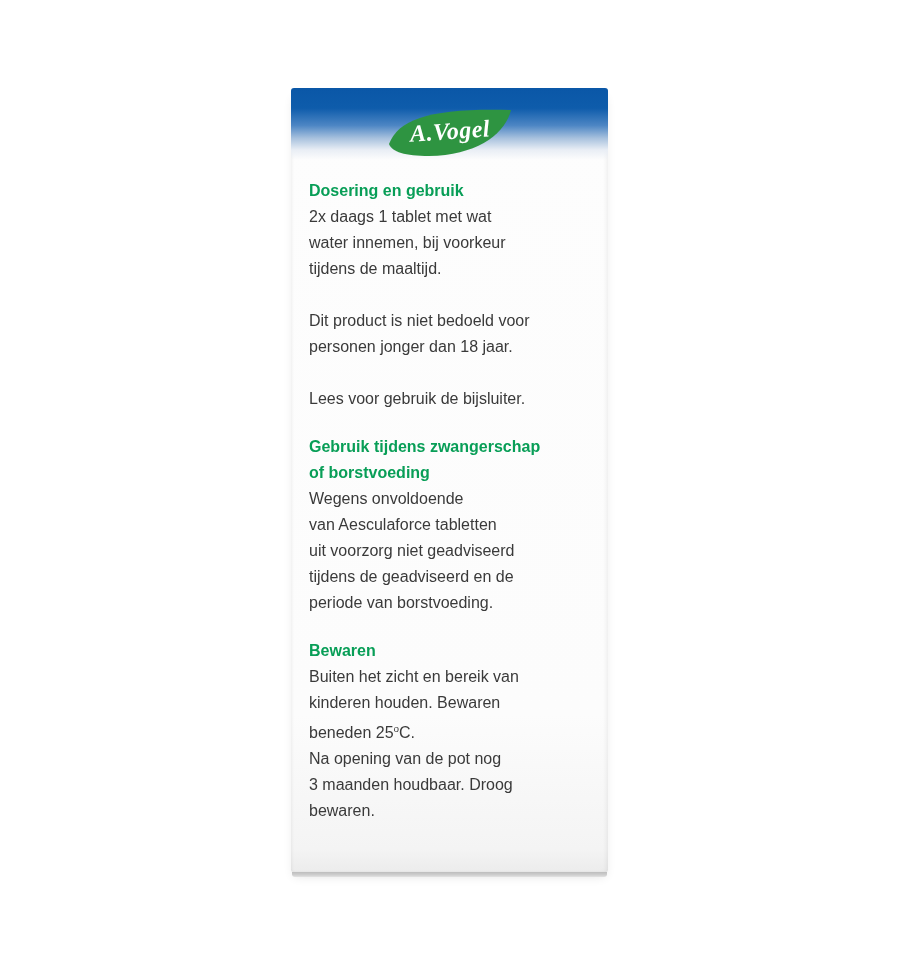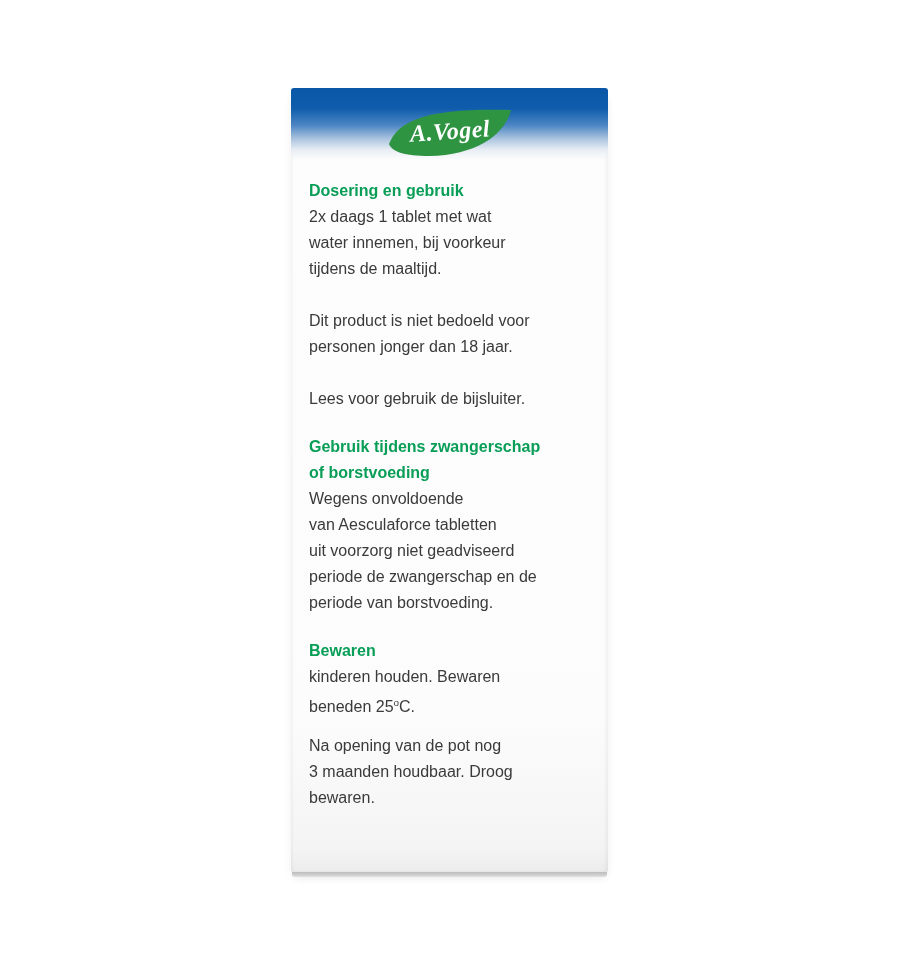--- a/index.html
+++ b/index.html
@@ -63,21 +63,21 @@
     padding:90px 14px 0 18px;
     font-size:16px;line-height:26px;
     color:var(--body-text);
   }
   .section + .section{margin-top:22px;}
   .heading{
     color:var(--heading-green);
     font-weight:bold;
   }
   .para + .para{margin-top:26px;}
-  .para.no-gap{margin-top:13px;}
+  .para.no-gap{margin-top:0;}
   .line .it{}
   .line sup{font-size:0.62em;}
 </style>
 </head>
 <body>
 
 <div class="box">
 
   <div class="band">
     <div class="logo">
@@ -104,27 +104,28 @@
           <div class="line"><span>Lees voor gebruik de bijsluiter.</span></div>
         </div>
       </div>
       <div class="section">
         <div class="heading line">Gebruik tijdens zwangerschap</div>
         <div class="heading line">of borstvoeding</div>
         <div class="para">
           <div class="line"><span>Wegens onvoldoende</span></div>
           <div class="line"><span>van Aesculaforce tabletten</span></div>
           <div class="line"><span>uit voorzorg niet geadviseerd</span></div>
-          <div class="line"><span>periode de zwangerschap en de</span></div>
+          <div class="line"><span>tijdens de geadviseerd en de</span></div>
           <div class="line"><span>periode van borstvoeding.</span></div>
         </div>
       </div>
       <div class="section">
         <div class="heading line">Bewaren</div>
         <div class="para">
+          <div class="line"><span>Buiten het zicht en bereik van</span></div>
           <div class="line"><span>kinderen houden. Bewaren</span></div>
           <div class="line"><span>beneden 25</span><sup>o</sup><span>C.</span></div>
         </div>
         <div class="para no-gap">
           <div class="line"><span>Na opening van de pot nog</span></div>
           <div class="line"><span>3 maanden houdbaar. Droog</span></div>
           <div class="line"><span>bewaren.</span></div>
         </div>
       </div>
     </div>

